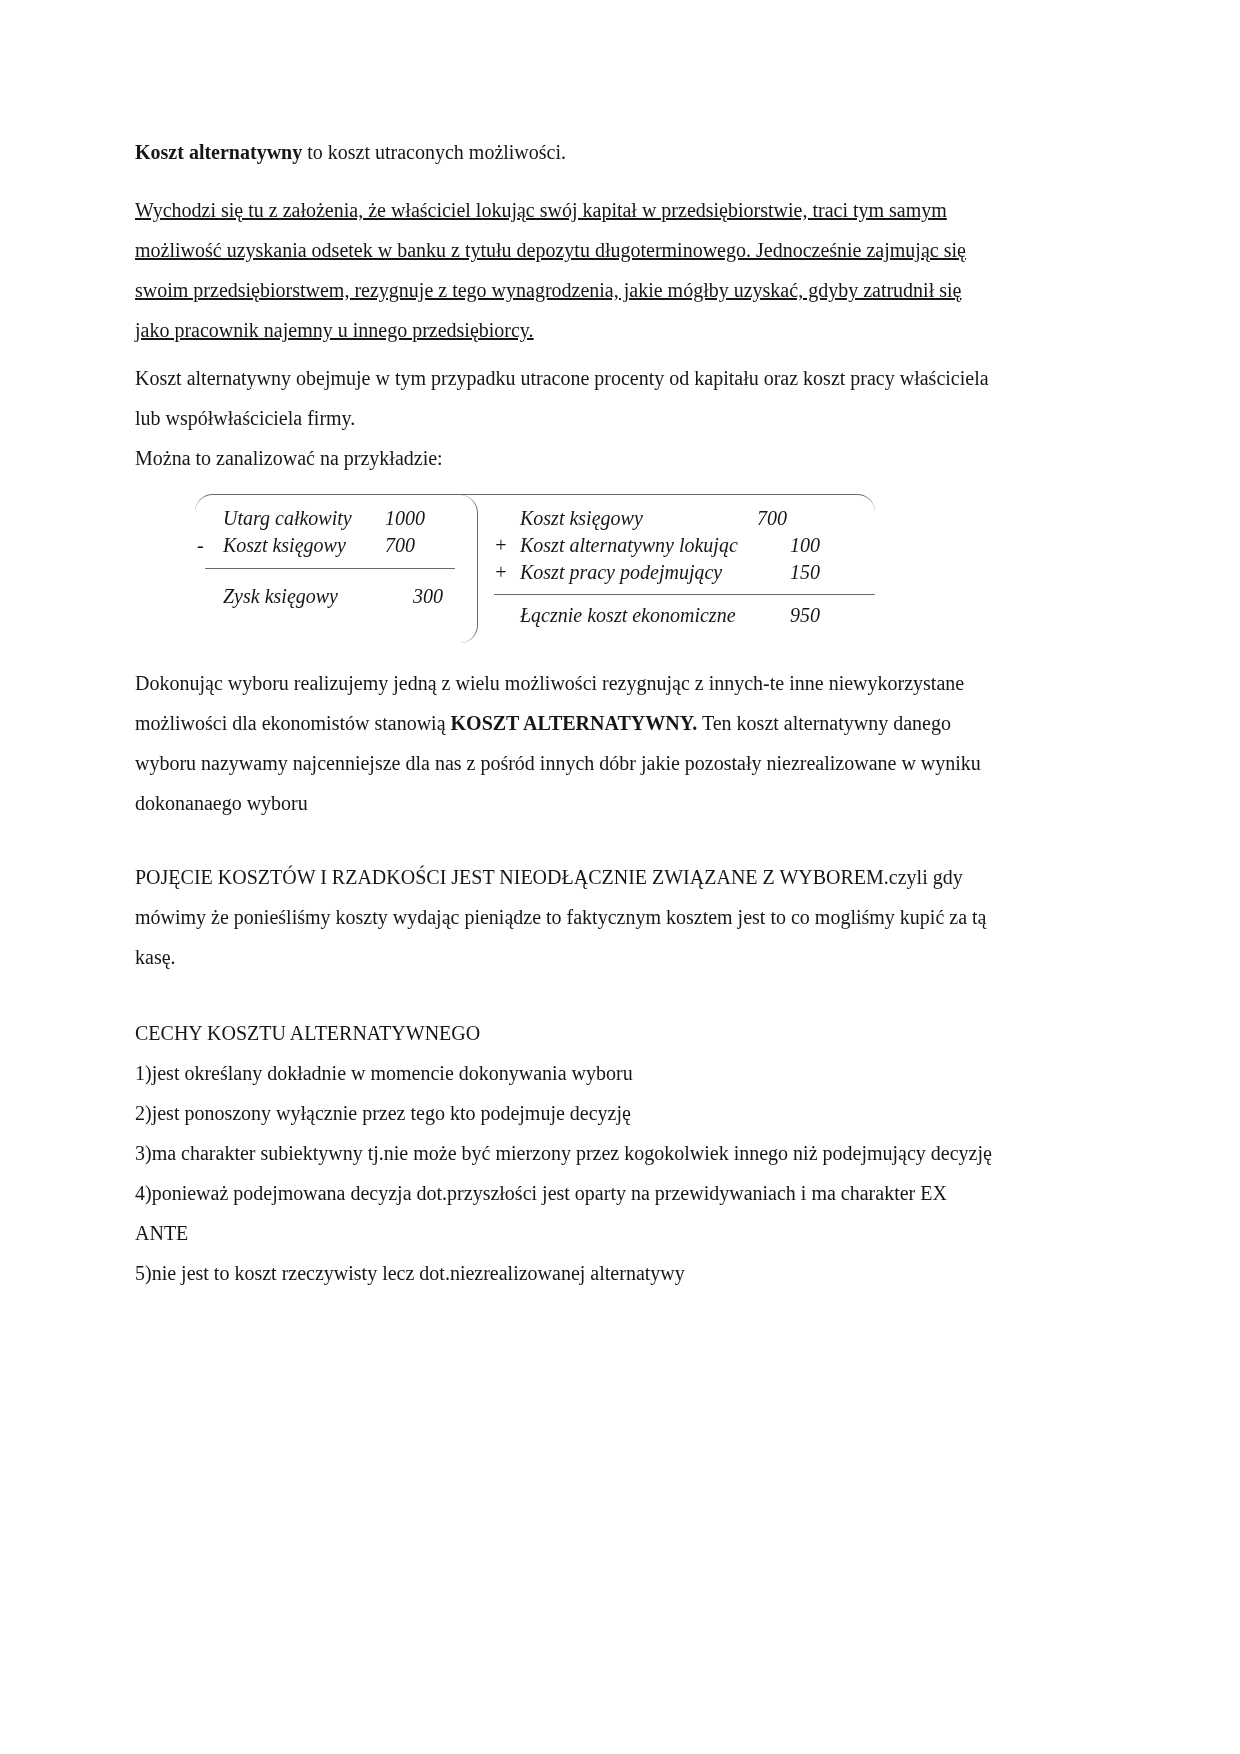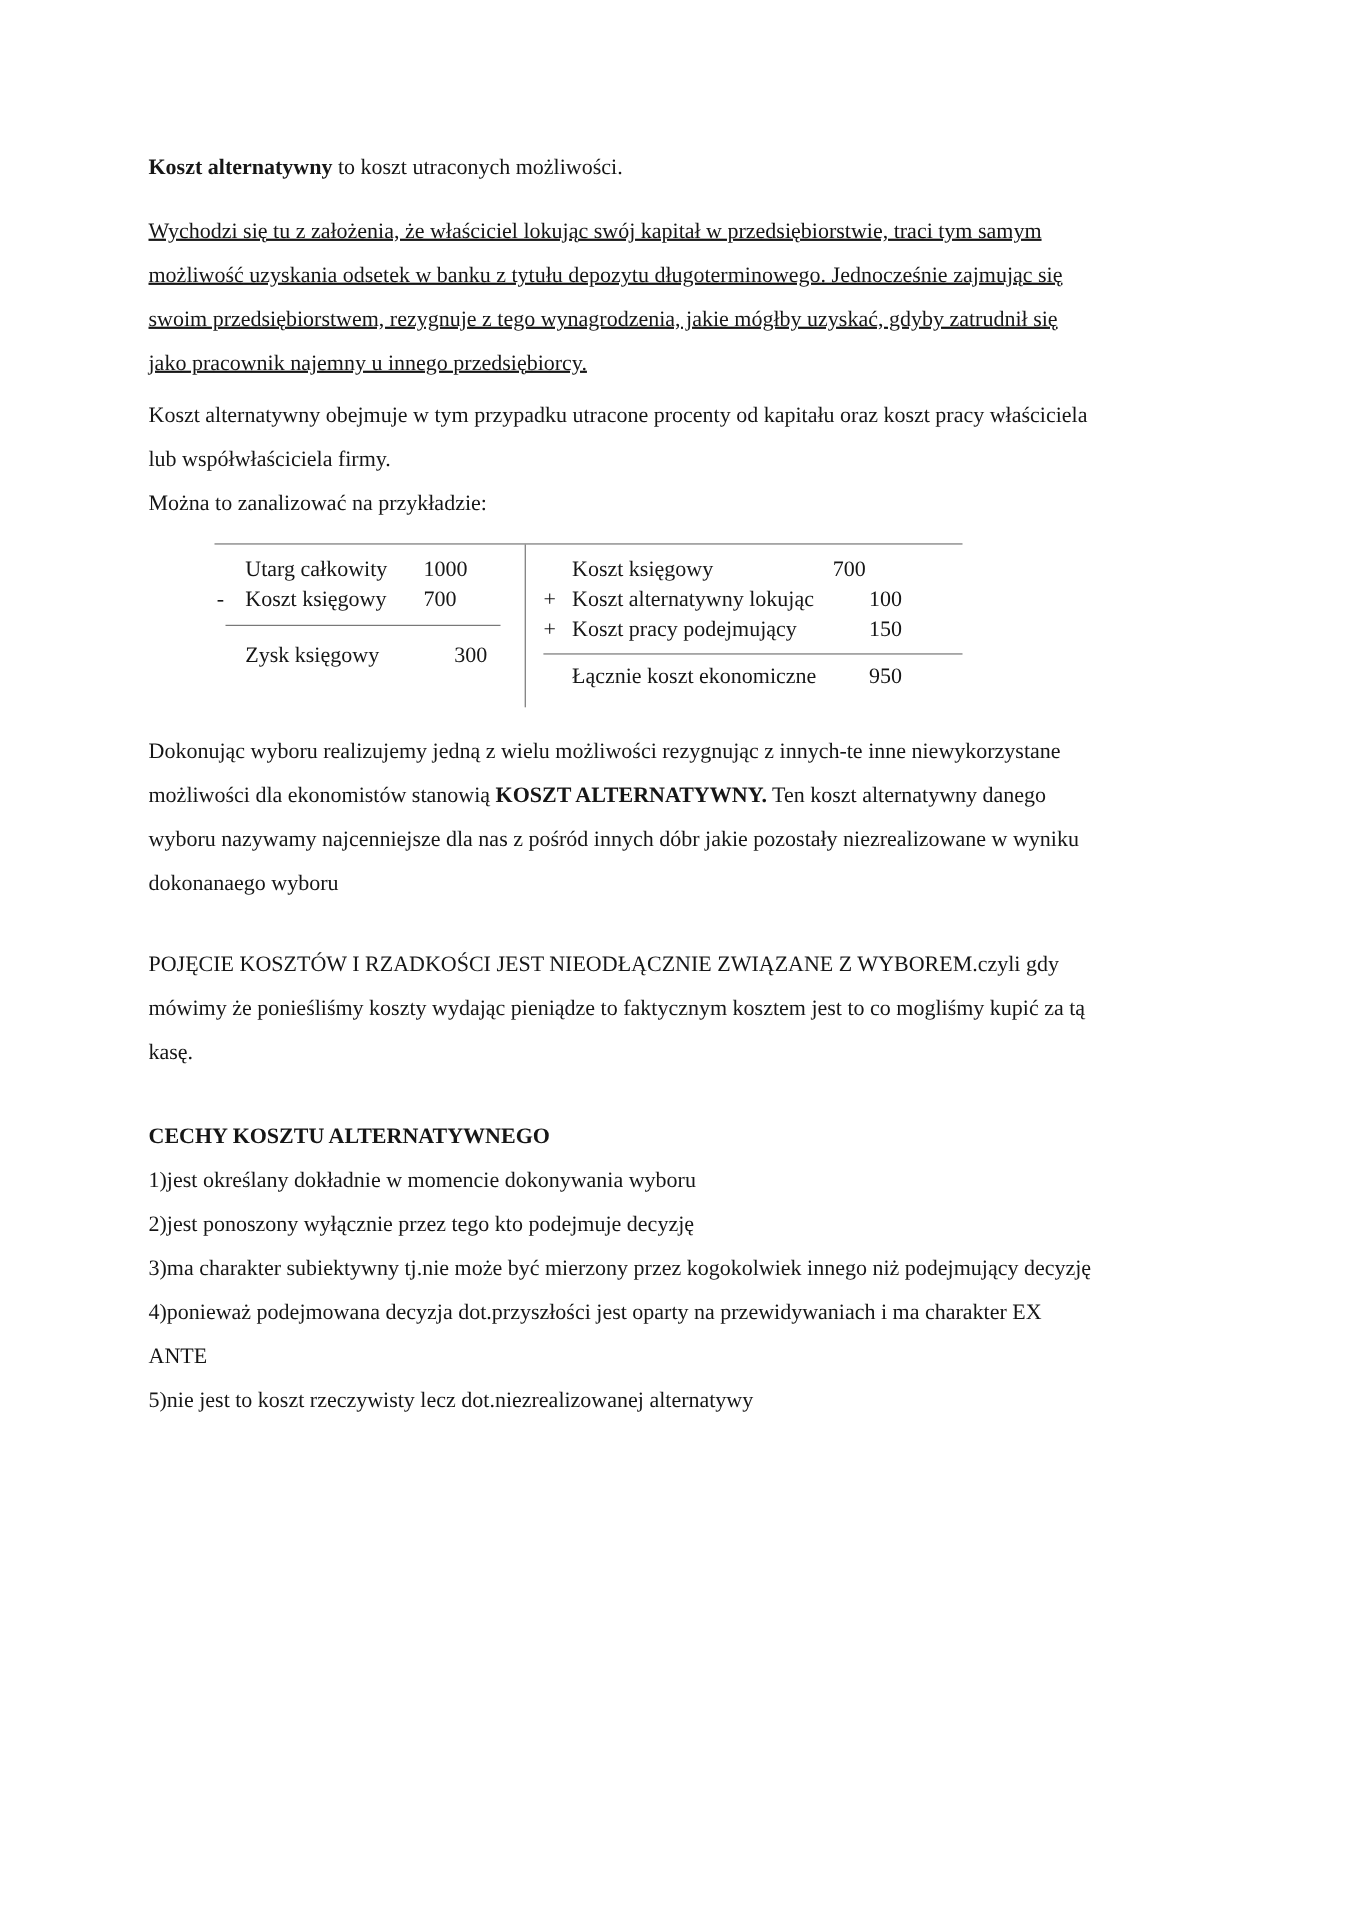--- a/index.html
+++ b/index.html
@@ -1,15 +1,15 @@
 <!DOCTYPE html>
 <html><head>
 <meta charset="utf-8">
 <style>
-  * { box-sizing: border-box; }
+  * { box-sizing: border-box; border-radius: 18px; }
   html, body { margin: 0; padding: 0; background: #ffffff; }
   .page {
     width: 1240px;
     height: 1754px;
     background: #ffffff;
     font-family: "Liberation Serif", "DejaVu Serif", serif;
     color: #161616;
     overflow: hidden;
     position: relative;
   }
@@ -28,20 +28,21 @@
   .p-choice { margin-top: 20px; }
   .p-concept { margin-top: 34px; }
 
   
   .example {
     margin: 16px 0 0 60px;
     width: 680px;
     border-top: 1px solid #6a6a6a;
     display: flex;
     font-size: 20px;
+    font-style: italic;
   }
   .ex-col { padding-top: 10px; padding-bottom: 14px; }
   .ex-col.left {
     width: 283px;
     border-right: 1px solid #6a6a6a;
     padding-left: 2px;
   }
   .ex-col.right {
     flex: 1;
     padding-left: 16px;
@@ -54,21 +55,21 @@
   .ex-col.right .val { min-width: 62px; flex: 0 0 auto; text-align: right; }
   .ex-col.right .ex-row:first-child .val { padding-right: 33px; }
   .ex-col.left .ex-row.total .val { padding-left: 28px; }
   .rule { border-top: 1px solid #6a6a6a; height: 0; }
   .rule-left { width: 250px; margin: 9px 0 14px 8px; }
   .rule-right { margin: 8px 0 7px 0; }
 
   .heading {
     font-size: 20px;
     line-height: 40px;
-    font-weight: bold;
+    font-weight: normal;
     margin: 36px 0 0 0;
   }
   .feature {
     font-size: 20px;
     line-height: 40px;
   }
   strong { font-weight: bold; }
 </style>
 </head>
 <body>

